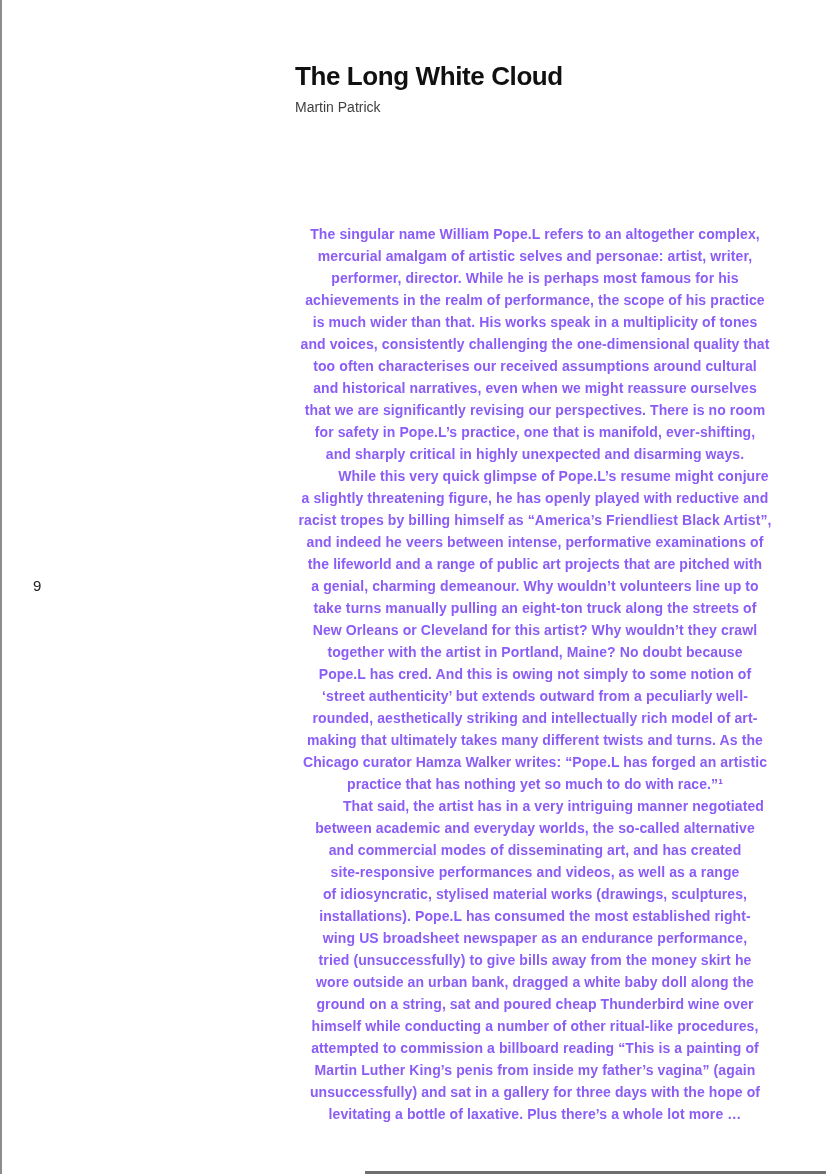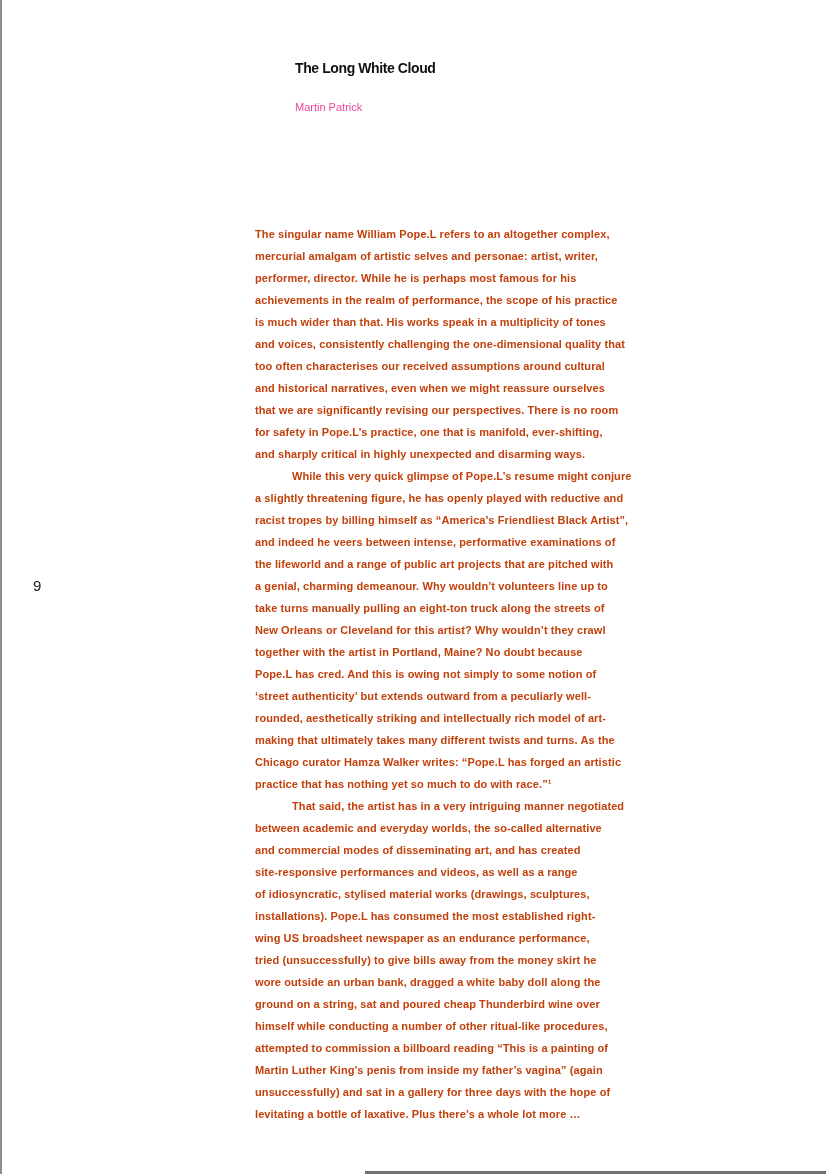--- a/index.html
+++ b/index.html
@@ -20,56 +20,57 @@
   .page-edge-bottom {
     position: absolute;
     left: 365px; right: 0; bottom: 0;
     height: 3px;
     background: #6f6f6f;
   }
   .title {
     position: absolute;
     left: 295px;
     top: 45px;
-    font-size: 14px;
+    font-size: 26px;
     line-height: 28px;
     font-weight: 700;
     letter-spacing: -0.4px;
     color: #101010;
     white-space: pre;
   }
   .author {
     position: absolute;
     left: 295px;
     top: 97px;
-    font-size: 11px;
+    font-size: 14px;
     line-height: 20px;
     font-weight: 400;
-    color: #ec4899;
+    color: #404040;
     white-space: pre;
   }
   .page-number {
     position: absolute;
     left: 33px;
     top: 575px;
     font-size: 15px;
     line-height: 22px;
     font-weight: 400;
     color: #1c1c1c;
   }
   .body-text {
     position: absolute;
     left: 255px;
     top: 223px;
     width: 560px;
-    font-size: 11px;
+    font-size: 14px;
     line-height: 22px;
     font-weight: 700;
     letter-spacing: 0.1px;
-    color: #c2410c;
+    color: #8b5cf6;
+    text-align: center;
   }
   .para {
     margin: 0;
     white-space: pre;
   }
   .para.indent {
     text-indent: 37px;
   }
 </style>
 </head>

